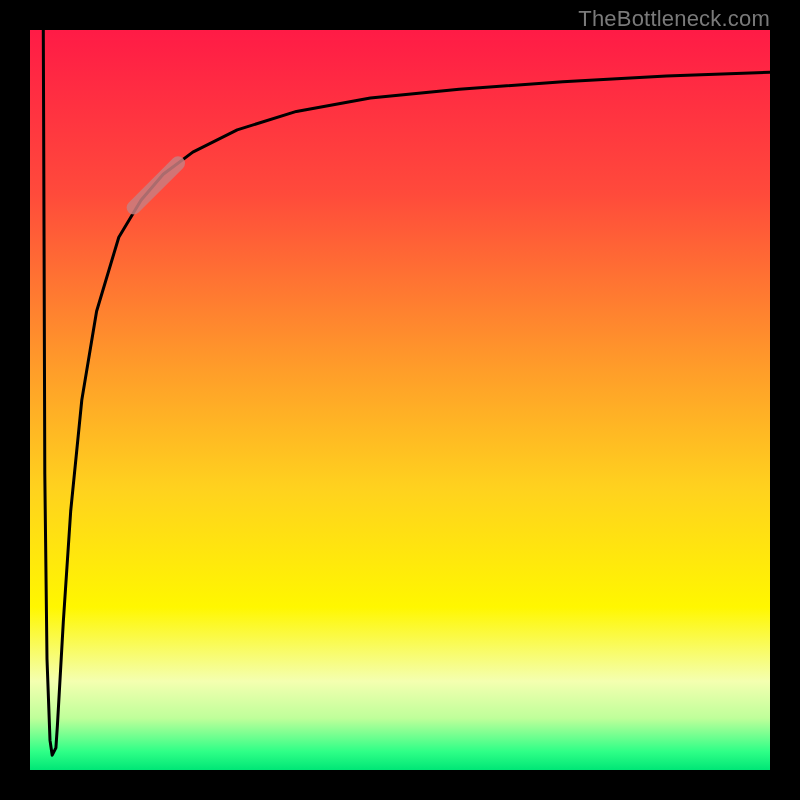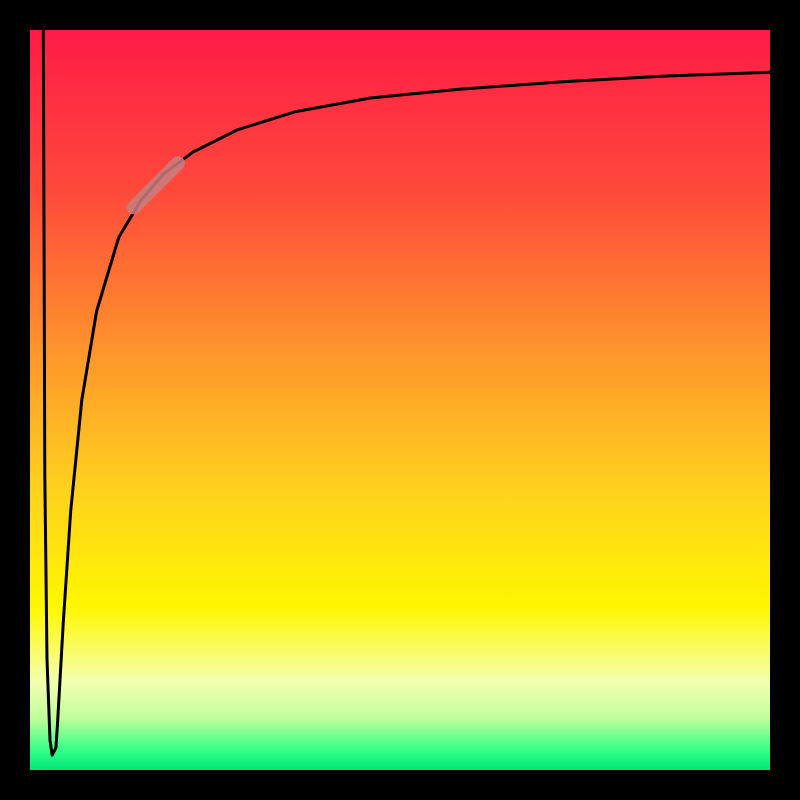--- a/index.html
+++ b/index.html
@@ -35,20 +35,21 @@
     font-weight: 400;
     letter-spacing: 0.2px;
   }
   svg { display: block; }
 </style>
 </head>
 <body>
 
 <div class="frame">
 
+  <div class="watermark">TheBottleneck.com</div>
 
   <div class="plot">
     <svg id="chart-svg" width="740" height="740" viewBox="0 0 740 740">
       <defs>
         <linearGradient id="bg-grad" x1="0" y1="0" x2="0" y2="1">
             <stop offset="0.00%" stop-color="#ff1b46"></stop>
             <stop offset="22.00%" stop-color="#ff4a3b"></stop>
             <stop offset="45.00%" stop-color="#ff9a2a"></stop>
             <stop offset="62.00%" stop-color="#ffd21e"></stop>
             <stop offset="78.00%" stop-color="#fff700"></stop>

